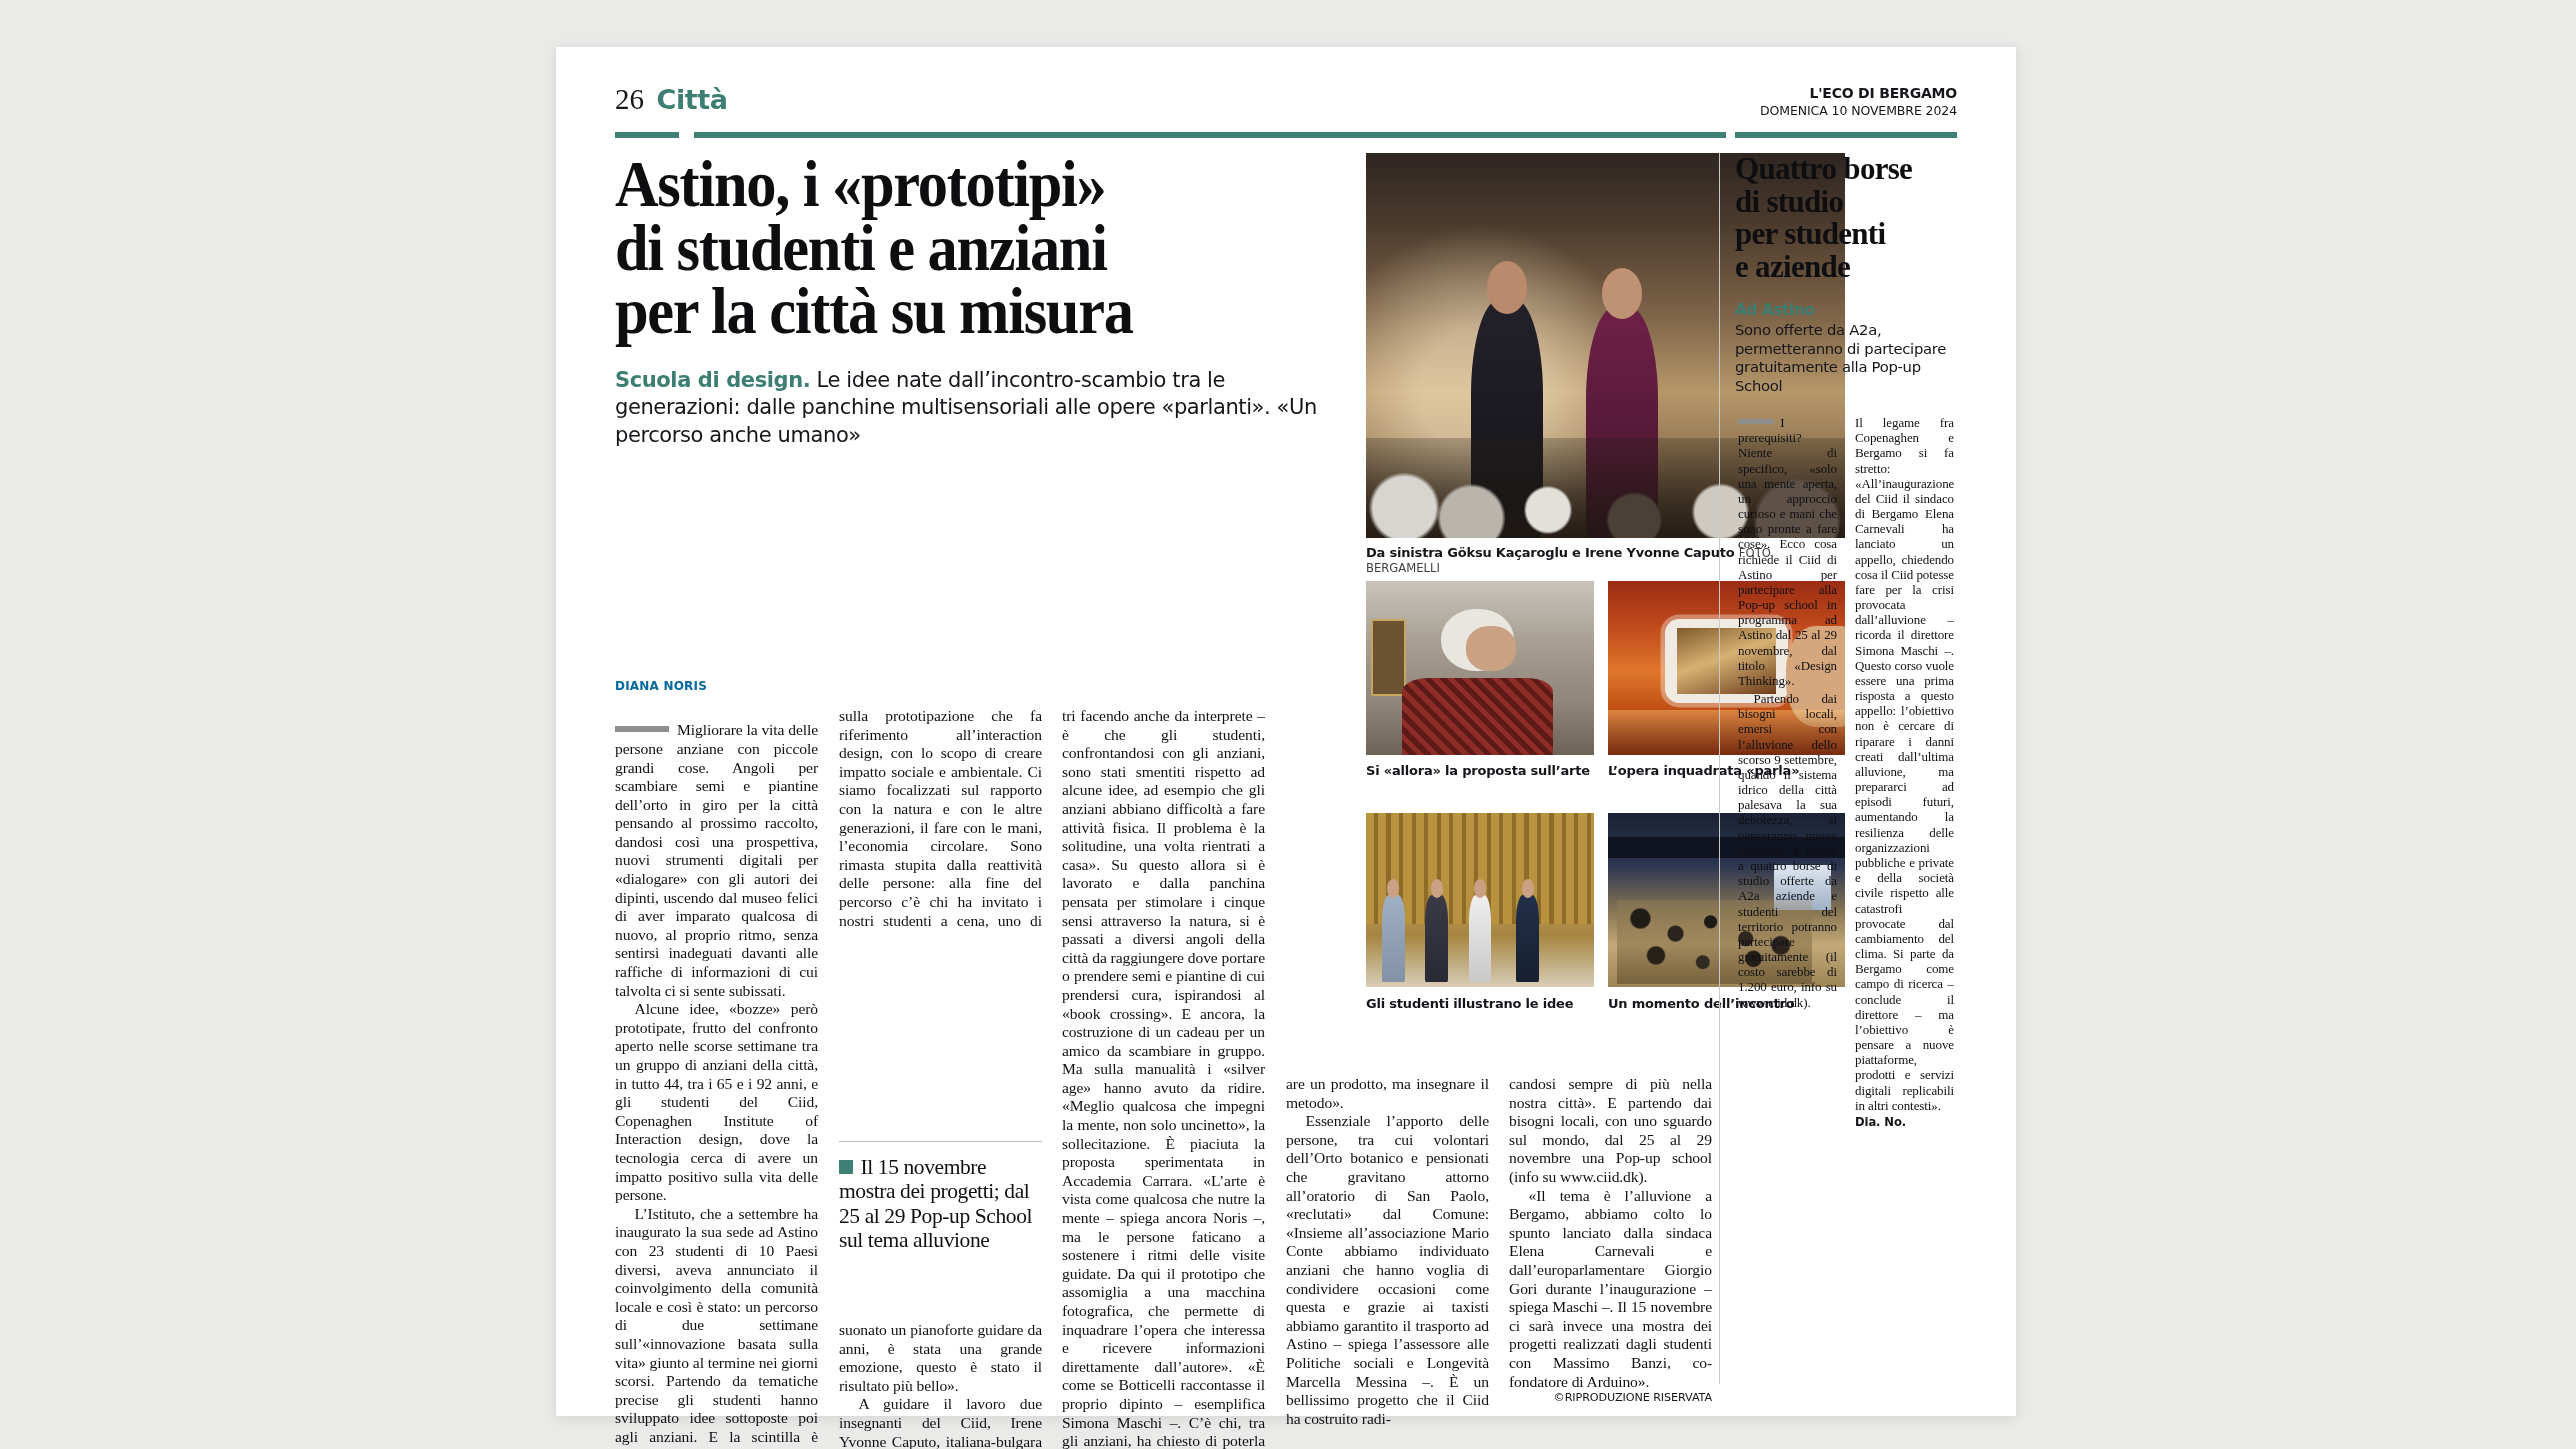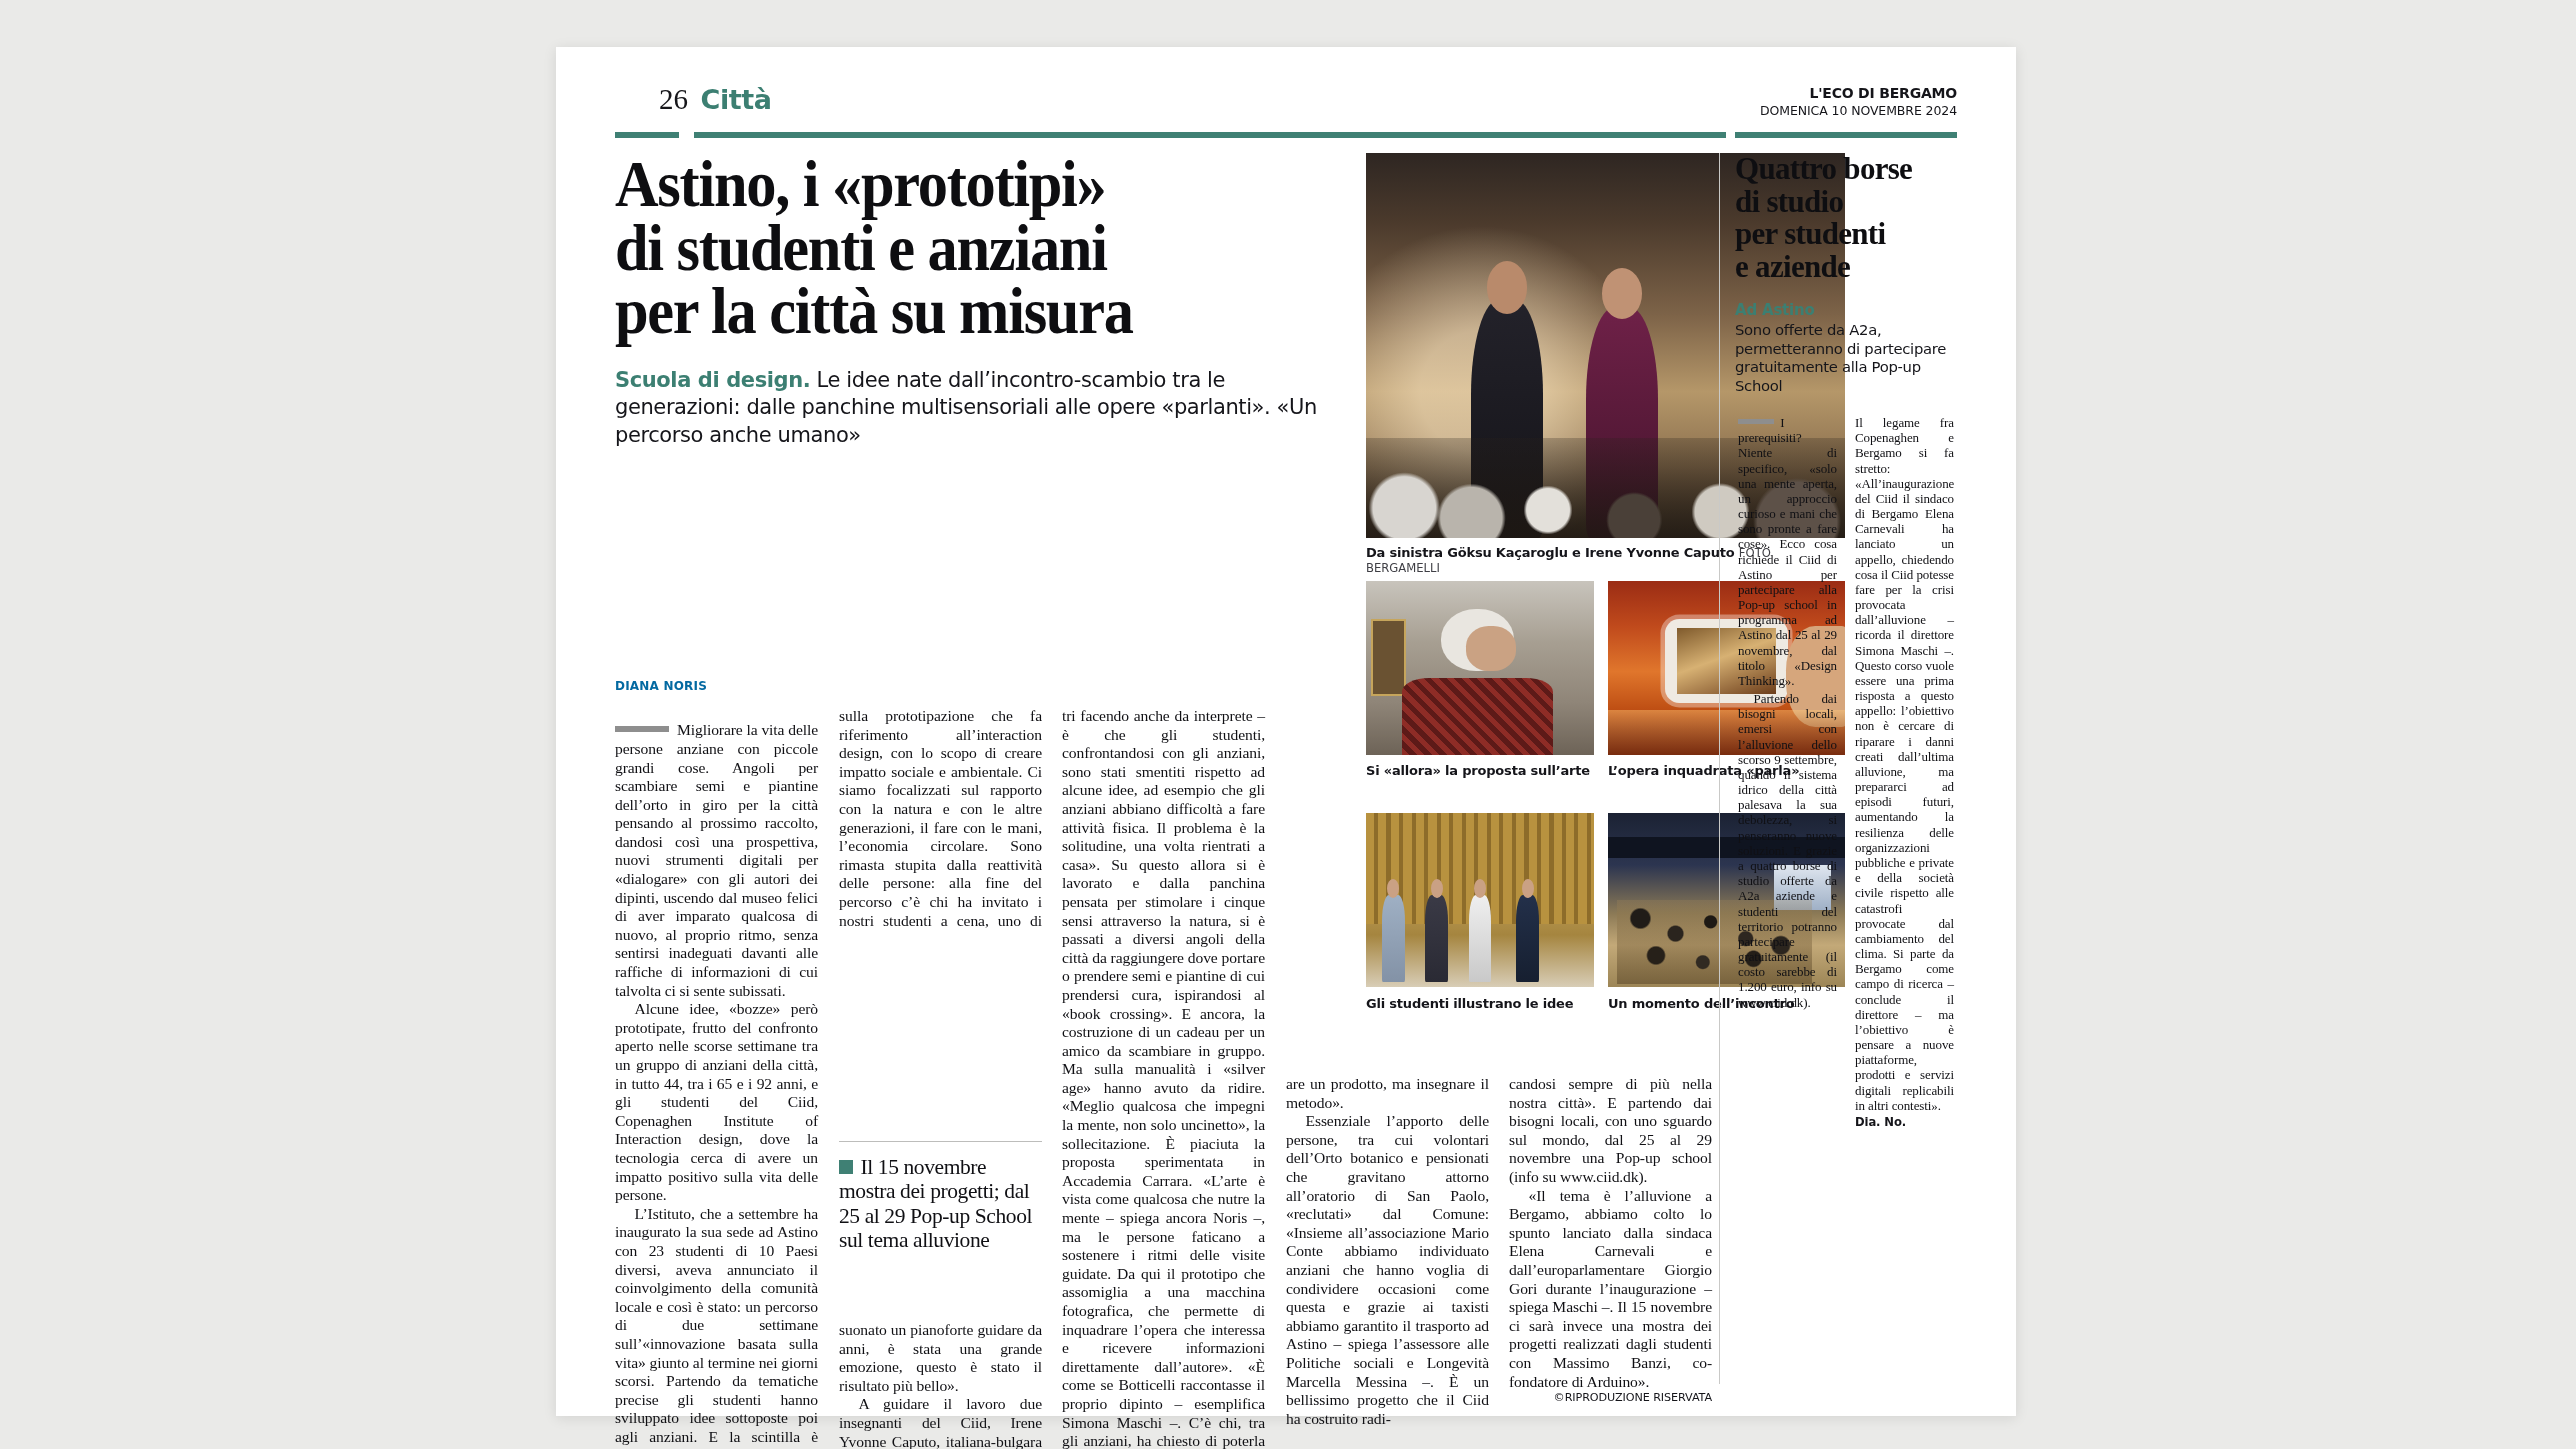--- a/index.html
+++ b/index.html
@@ -14,21 +14,21 @@
     left:556px; top:47px;
     width:1460px; height:1369px;
     background:#ffffff;
     box-shadow:0 1.8px 12.5px rgba(0,0,0,0.10);
   }
   .inner{position:absolute; left:59px; top:36px; width:1342px; height:1301px;}
 
   
   .hdr{position:relative;height:55px;}
   .hdr-left{position:absolute;left:0;top:0;display:flex;align-items:baseline;gap:12.5px;}
-  .pageno{font-family:"Liberation Serif",serif;font-size:29px;font-weight:400;color:#16161a;letter-spacing:0px;margin-left:44px;}
+  .pageno{font-family:"Liberation Serif",serif;font-size:29px;font-weight:400;color:#16161a;letter-spacing:0px;}
   .section{font-family:"DejaVu Sans",sans-serif;font-size:27px;font-weight:700;color:#3c7f72;letter-spacing:-0.4px;}
   .hdr-right{position:absolute;right:0;top:1.8px;text-align:right;}
   .masthead{font-family:"DejaVu Sans",sans-serif;font-weight:700;font-size:14px;letter-spacing:-0.2px;color:#15151a;}
   .issue{font-family:"DejaVu Sans",sans-serif;font-weight:400;font-size:12.5px;letter-spacing:-0.1px;color:#15151a;margin-top:1.8px;}
   .rules{position:absolute;left:0;right:0;top:49px;height:6.3px;}
   .rule-a{position:absolute;left:0;top:0;width:64px;height:6.3px;background:#3f8074;}
   .rule-b{position:absolute;left:79px;right:231px;top:0;height:6.3px;background:#3f8074;}
   .rule-c{position:absolute;right:0;top:0;width:222px;height:6.3px;background:#3f8074;}
 
   

